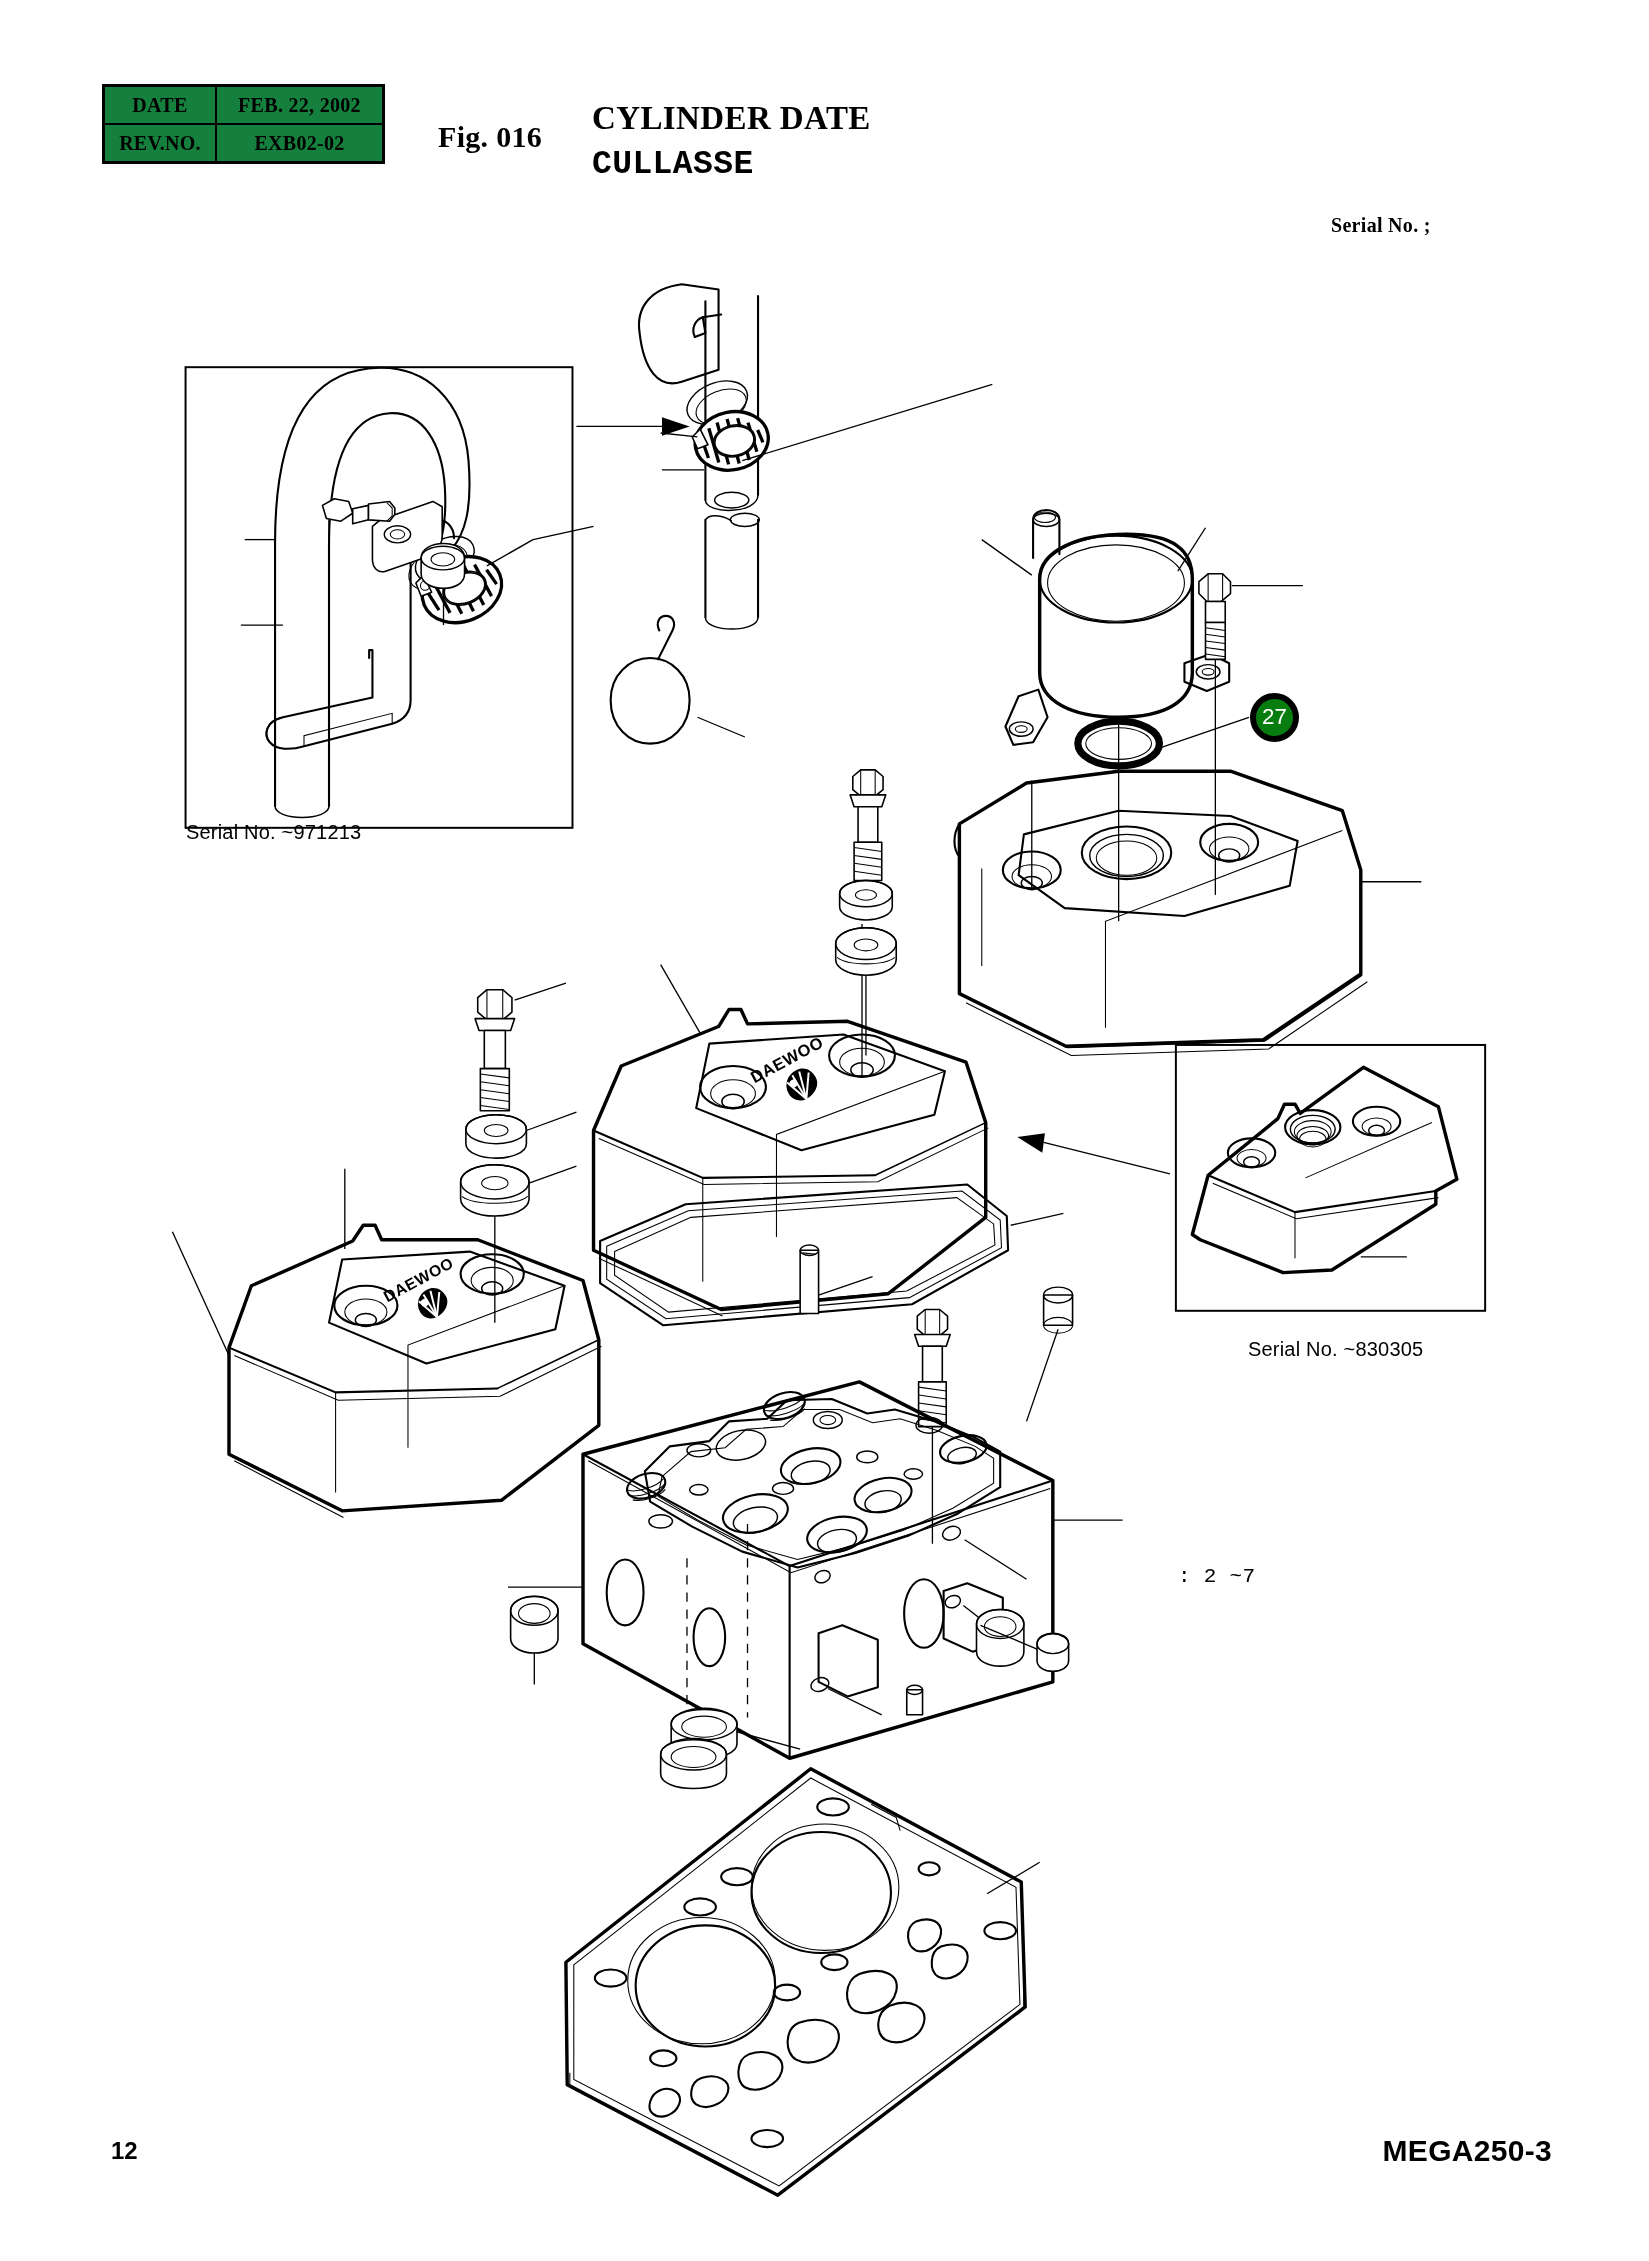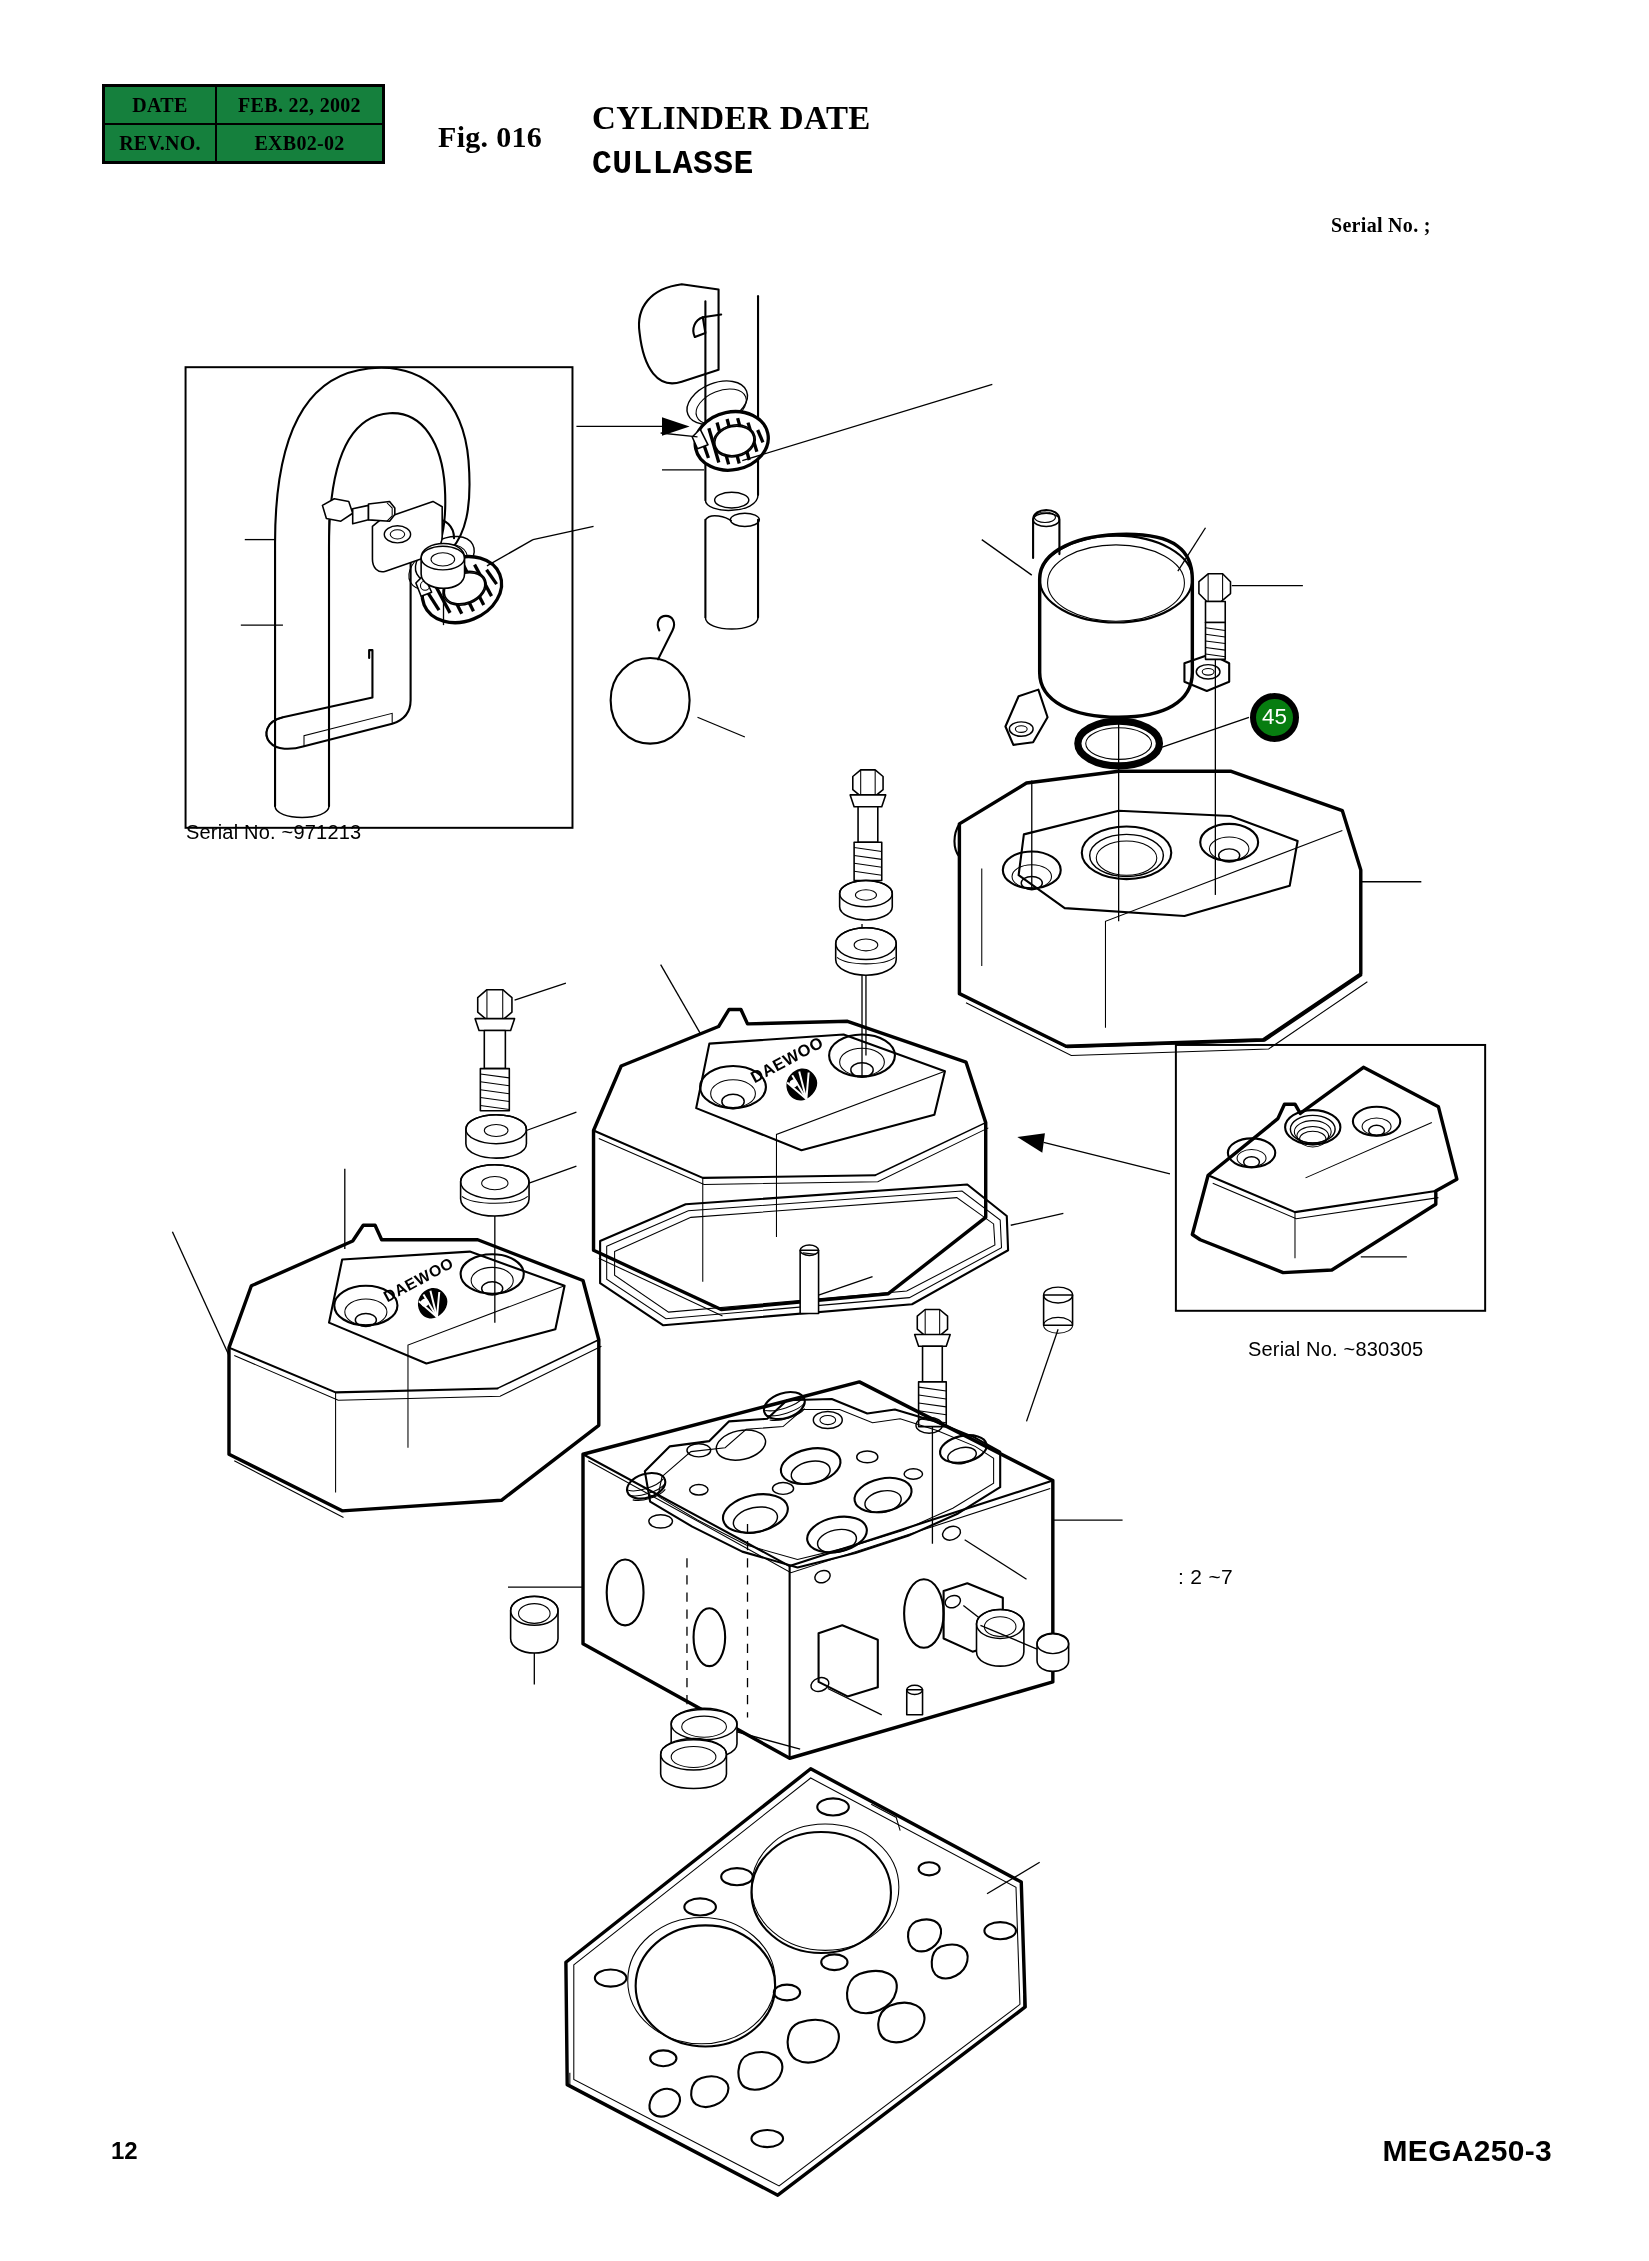--- a/index.html
+++ b/index.html
@@ -85,21 +85,21 @@
     letter-spacing: 0.2px;
     white-space: nowrap;
   }
   #caption-upper-left { left: 186px; top: 821px; }
   #caption-lower-right { left: 1248px; top: 1338px; }
 
   .note-range {
     position: absolute;
     left: 1178px;
     top: 1565px;
-    font-family: Liberation Sans, sans-serif;
+    font-family: Liberation Mono, monospace;
     font-size: 21px;
     letter-spacing: 0.3px;
   }
 
   
   .footer-page {
     position: absolute;
     left: 111px;
     top: 2137px;
     font-family: "Liberation Sans", sans-serif;
@@ -742,21 +742,21 @@
       <ellipse class="ln-m" cx="1196" cy="3028" rx="20" ry="12"></ellipse>
       <ellipse class="ln-m" cx="1412" cy="2840" rx="16" ry="10"></ellipse>
     </g>
     <path class="ln-t" d="M1324 2742 L1362 2762 L1368 2782"></path>
   </g>
   <path class="lead" d="M1500 2878 L1580 2830"></path>
 
 </svg>
 
 <div class="callout" id="callout-32" style="background-color: rgb(7, 125, 16);">
-  <span>45</span>
+  <span>27</span>
 </div>
 
 <div class="inset-caption" id="caption-upper-left">Serial No. ~971213</div>
 
 <div class="inset-caption" id="caption-lower-right">Serial No. ~830305</div>
 
 <div class="note-range">: 2 ~7</div>
 
 <div class="footer-page">12</div>
 

